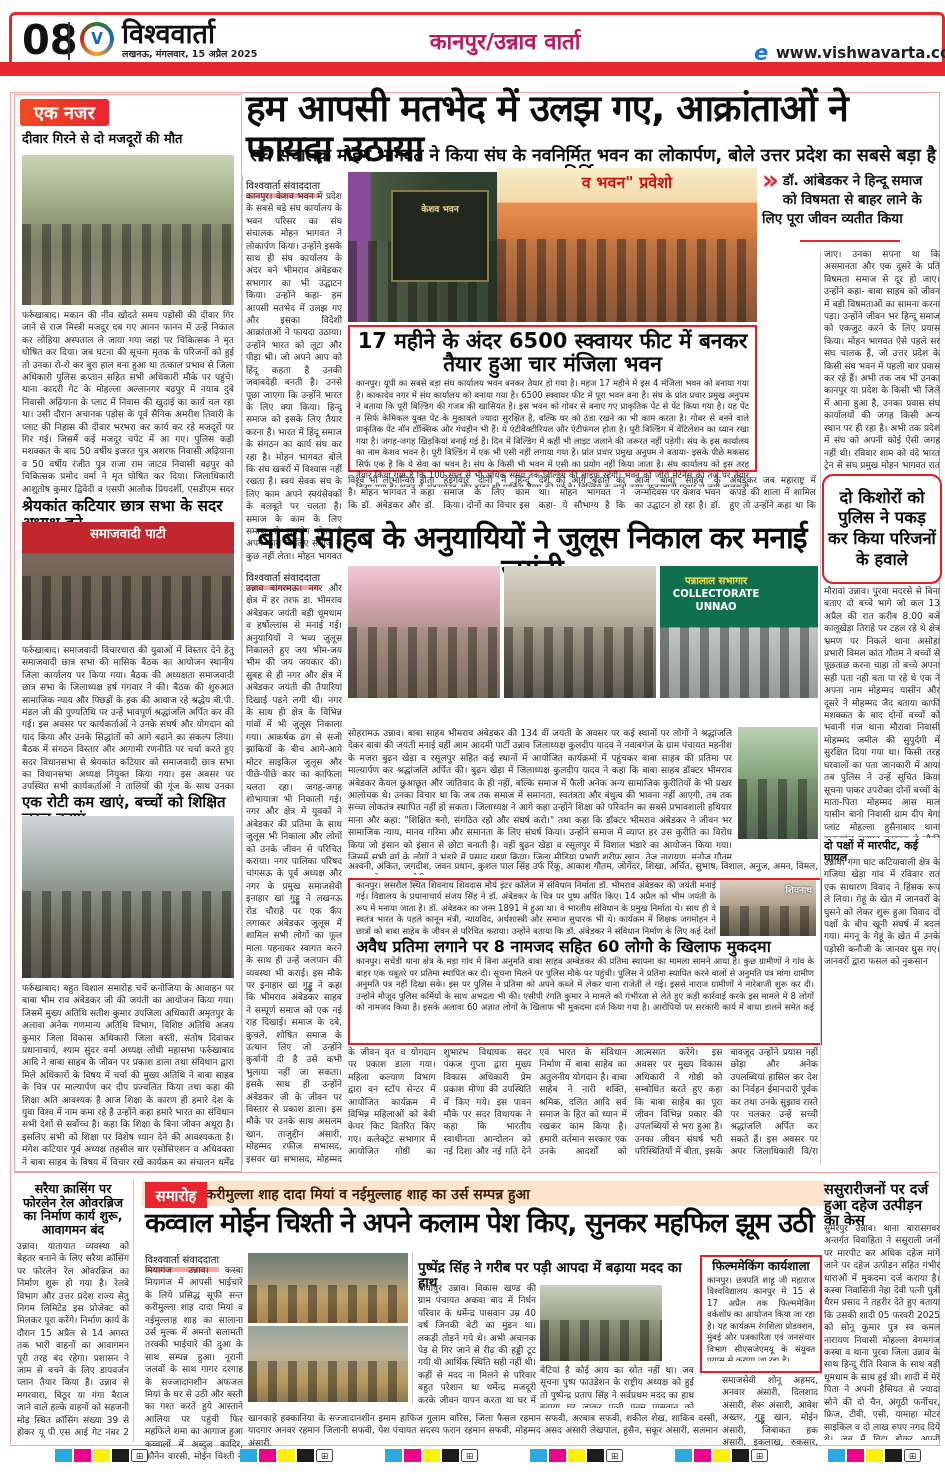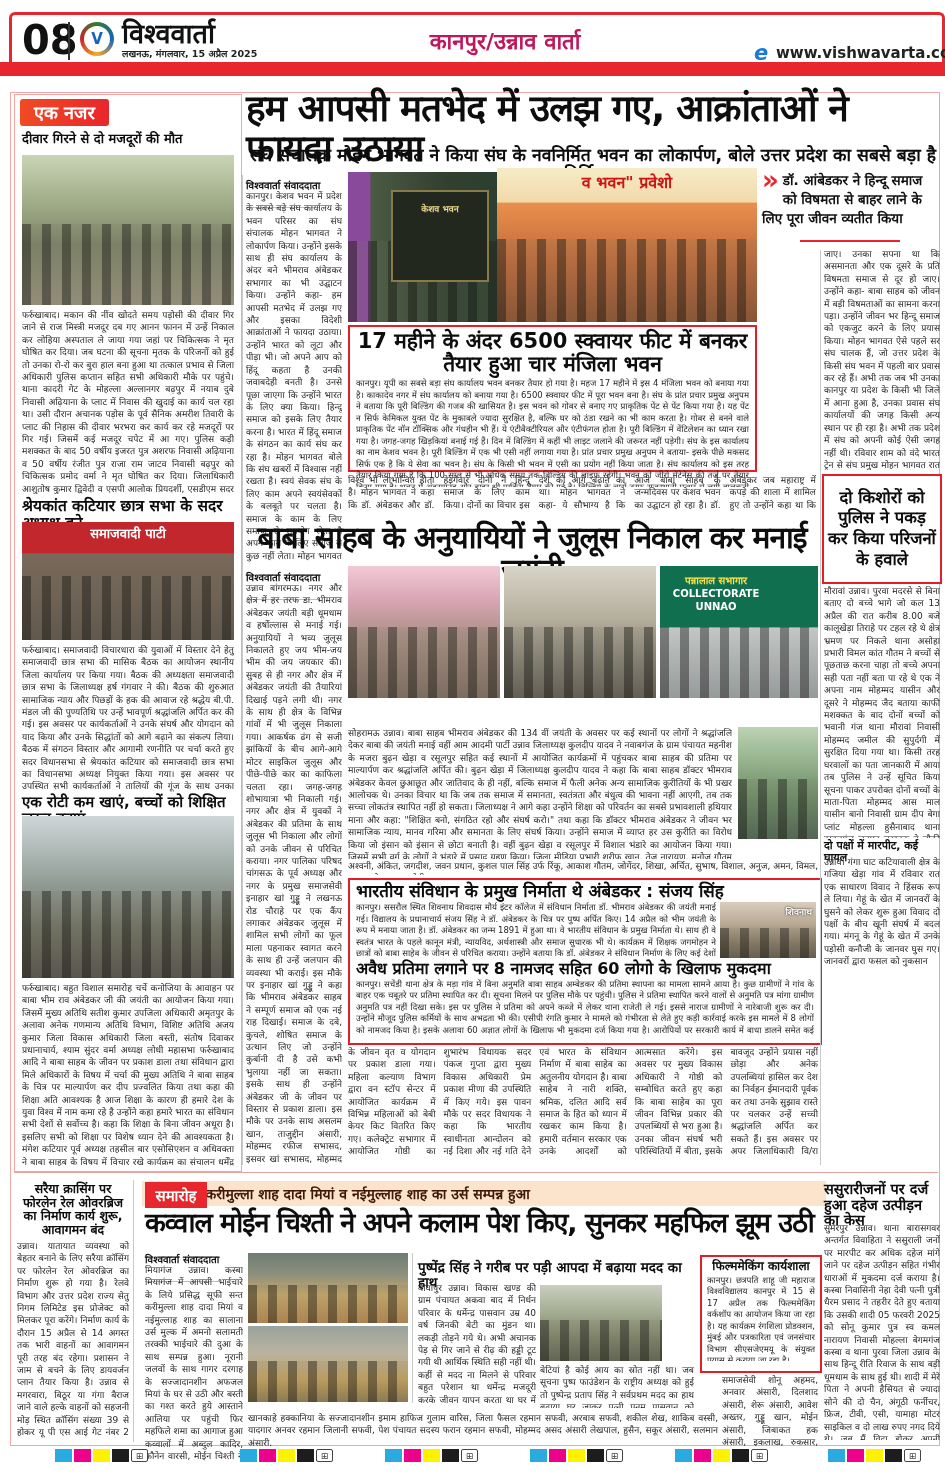--- a/index.html
+++ b/index.html
@@ -1,21 +1,21 @@
 <!DOCTYPE html>
 <html><head>
 <meta charset="utf-8">
 <style>
   html,body{margin:0;padding:0;background:#e9e9e9;}
   #page{position:relative;width:945px;height:1474px;background:#fff;font-family:"DejaVu Sans",sans-serif;color:#1a1a1a;overflow:hidden;}
   .abs{position:absolute;}
   .jtxt{font-size:9px;line-height:1.38;text-align:justify;color:#262626;overflow:hidden;}
   .jtxt-sm{font-size:8.5px;line-height:1.35;text-align:justify;color:#262626;overflow:hidden;}
   .hl{font-weight:bold;color:#0d0d0d;line-height:1.08;}
-  .byline{font-size:10px;font-weight:bold;color:#111;border-bottom:1px solid #fca5a5;display:inline-block;padding-bottom:15px;}
+  .byline{font-size:10px;font-weight:normal;color:#111;border-bottom:5px solid #fca5a5;display:inline-block;padding-bottom:1px;}
   .vrule{position:absolute;width:1px;background:#c9c9c9;}
   .hrule{position:absolute;height:1px;background:#c9c9c9;}
   .redbox{border:2px solid #e31e24;}
   .pinkframe{border:1px solid #f2a7a7;}
   
   #hdr-frame{position:absolute;left:9px;top:12px;width:930px;height:52px;border:3px solid #e8262d;border-bottom:none;border-radius:6px 6px 0 0;}
   #hdr-band{position:absolute;left:0px;top:62px;width:945px;height:14px;background:#e8262d;}
   .pgnum{font-size:40px;font-weight:bold;color:#111;line-height:1;}
   .masthead{font-size:27px;font-weight:bold;color:#111;line-height:1;}
   .dateline{font-size:9.5px;font-weight:bold;color:#222;}
@@ -121,21 +121,21 @@
   </div>
   <div class="abs jtxt" style="left:348px;top:474px;width:468px;height:46px;column-count:5;column-gap:9px;">विश्व भी लाभान्वित होता है। मोहन भागवत ने कहा कि डॉ. अंबेडकर और डॉ. हेडगेवार दोनों ने हिन्दू समाज के लिए काम किया। दोनों का विचार इस देश को आगे बढ़ाने का था। मोहन भागवत ने कहा- ये सौभाग्य है कि आज बाबा साहब के जन्मदिवस पर केशव भवन का उद्घाटन हो रहा है। डॉ. अंबेडकर जब महाराष्ट्र में कपड़े की शाला में शामिल हुए तो उन्होंने कहा था कि कुछ बातों में हमारे और संघ के बीच मतभेद है, फिर भी संघ को अपनत्व के भाव से देखता हूं। सरसंघचालक ने कहा- भीमराव अंबेडकर का भाव था कि हिन्दू समाज को विषमता से बाहर लाने के लिए पूरा जीवन व्यतीत कर दिया</div>
 
   <div class="abs" style="left:762px;top:170px;width:178px;">
     <span class="quote-mark" style="float:left;margin-right:4px;">»</span>
     <span class="quote-text">डॉ. आंबेडकर ने हिन्दू समाज को विषमता से बाहर लाने के लिए पूरा जीवन व्यतीत किया</span>
   </div>
   <div class="abs" style="left:800px;top:240px;width:100px;height:2px;background:#e8262d;"></div>
   <div class="abs jtxt" style="left:824px;top:248px;width:116px;height:222px;">जाए। उनका सपना था कि असमानता और एक दूसरे के प्रति विषमता समाज से दूर हो जाए। उन्होंने कहा- बाबा साहब को जीवन में बड़ी विषमताओं का सामना करना पड़ा। उन्होंने जीवन भर हिन्दू समाज को एकजुट करने के लिए प्रयास किया। मोहन भागवत ऐसे पहले सर संघ चालक हैं, जो उत्तर प्रदेश के किसी संघ भवन में पहली बार प्रवास कर रहे हैं। अभी तक जब भी उनका कानपुर या प्रदेश के किसी भी जिले में आना हुआ है, उनका प्रवास संघ कार्यालयों की जगह किसी अन्य स्थान पर ही रहा है। अभी तक प्रदेश में संघ को अपनी कोई ऐसी जगह नहीं थी। रविवार शाम को वंदे भारत ट्रेन से संघ प्रमुख मोहन भागवत रात करीब साढ़े 8.45 पर पहुंचे। कड़े सुरक्षा घेरे में वे कारवलो नगर स्थित संघ कार्यालय में गए। संघ के पदाधिकारियों ने मोहन भागवत का तिलक लगाकर स्वागत किया। संघ कार्यालय केशव भवन के लोकार्पण के कार्यक्रम में भारी भीड़ देखने को मिली। कार्यक्रम में आने वालों के लिए 2500 कुर्सियों की और जलपान की व्यवस्था थी, लेकिन कार्यक्रम में 5000 से अधिक लोगों के शामिल होने का अनुमान है।</div>
 
-  <div class="abs redbox" style="left:822px;top:474px;width:116px;height:106px;background:#fff;display:flex;align-items:center;">
+  <div class="abs redbox" style="left:822px;top:474px;width:116px;height:106px;background:#fff;display:flex;align-items:center;border-radius:11px;">
     <div class="boxhead" style="padding:4px;font-size:16.5px;width:100%;">दो किशोरों को पुलिस ने पकड़ कर किया परिजनों के हवाले</div>
   </div>
   <div class="abs jtxt" style="left:824px;top:585px;width:116px;height:253px;">मौरावां उन्नाव। पुरवा मदरसे से बिना बताए दो बच्चे भागे जो कल 13 अप्रैल की रात करीब 8.00 बजे कालूखेड़ा तिराहे पर टहल रहे थे क्षेत्र भ्रमण पर निकले थाना असोहा प्रभारी विमल कांत गौतम ने बच्चों से पूछताछ करना चाहा तो बच्चे अपना सही पता नहीं बता पा रहे थे एक ने अपना नाम मोहम्मद यासीन और दूसरे ने मोहम्मद जैद बताया काफी मशक्कत के बाद दोनों बच्चों को भवानी गंज थाना मौरावां निवासी मोहम्मद जमील की सुपुर्दगी में सुरक्षित दिया गया था। किसी तरह घरवालों का पता जानकारी में आया तब पुलिस ने उन्हें सूचित किया सूचना पाकर उपरोक्त दोनों बच्चों के माता-पिता मोहम्मद आस माल यासीन बानो निवासी ग्राम दीप बेगा प्लांट मोहल्ला हुसैनाबाद थाना ठाकुरगंज जनपद लखनऊ ने चौकी प्रभारी कालूखेड़ा को बताया कि यह दोनों बच्चे मेरे हैं बिना बताए पुरवा मदरसे से भाग आए थे बच्चों के माता-पिता सुपुर्दगी में लेकर पुरवा मदरसे चले गए बच्चों को सही सलामत पाकर माता-पिता ने पुलिस को धन्यवाद दिया।</div>
   <div class="abs hl" style="left:824px;top:840px;width:116px;font-size:11px;">दो पक्षों में मारपीट, कई घायल</div>
   <div class="abs jtxt" style="left:824px;top:856px;width:116px;height:310px;">उन्नाव। गंगा घाट कटियावाली क्षेत्र के गजिया खेड़ा गांव में रविवार रात एक साधारण विवाद ने हिंसक रूप ले लिया। गेहूं के खेत में जानवरों के घुसने को लेकर शुरू हुआ विवाद दो पक्षों के बीच खूनी संघर्ष में बदल गया। मंगनू के गेहूं के खेत में उनके पड़ोसी कनौजी के जानवर घुस गए। जानवरों द्वारा फसल को नुकसान</div>
 
   <div class="abs hl" style="left:246px;top:522px;width:572px;font-size:30px;text-align:center;letter-spacing:-1px;">बाबा साहब के अनुयायियों ने जुलूस निकाल कर मनाई जयंती</div>
   <div class="abs" style="left:246px;top:566px;"><span class="byline">विश्ववार्ता संवाददाता</span></div>
   <div class="abs jtxt" style="left:246px;top:582px;width:96px;height:584px;">उन्नाव बांगरमऊ। नगर और क्षेत्र में हर तरफ डा. भीमराव अंबेडकर जयंती बड़ी धूमधाम व हर्षोल्लास से मनाई गई। अनुयायियों ने भव्य जुलूस निकालते हुए जय भीम-जय भीम की जय जयकार की। सुबह से ही नगर और क्षेत्र में अंबेडकर जयंती की तैयारियां दिखाई पड़ने लगी थी। नगर के साथ ही क्षेत्र के विभिन्न गांवों में भी जुलूस निकाला गया। आकर्षक ढंग से सजी झांकियों के बीच आगे-आगे मोटर साइकिल जुलूस और पीछे-पीछे कार का काफिला चलता रहा। जगह-जगह शोभायात्रा भी निकाली गई। नगर और क्षेत्र में युवकों ने अंबेडकर की प्रतिमा के साथ जुलूस भी निकाला और लोगों को उनके जीवन से परिचित कराया। नगर पालिका परिषद चांगसऊ के पूर्व अध्यक्ष और नगर के प्रमुख समाजसेवी इनाहार खां गुड्डू ने लखनऊ रोड चौराहे पर एक कैंप लगाकर अंबेडकर जुलूस में शामिल सभी लोगों का फूल माला पहनाकर स्वागत करने के साथ ही उन्हें जलपान की व्यवस्था भी कराई। इस मौके पर इनाहार खां गुड्डू ने कहा कि भीमराव अंबेडकर साहब ने सम्पूर्ण समाज को एक नई राह दिखाई। समाज के दबे, कुचले, शोषित समाज के उत्थान लिए जो उन्होंने कुर्बानी दी है उसे कभी भुलाया नहीं जा सकता। इसके साथ ही उन्होंने अंबेडकर जी के जीवन पर विस्तार से प्रकाश डाला। इस मौके पर उनके साथ असलम खान, ताजुद्दीन अंसारी, मोहम्मद रफीज सभासद, इसवर खां सभासद, मोहम्मद आफताक सभासद, शानू खां, मोहम्मद खालिद, मौलाना मासूम अली, हाफिज इस्लाम, मौलाना मोहम्मद वारिस, के अलावा अंबेडकर जुलूस में प्रमुख रूप से सुनील गौतम, सभासद, राहुल शुक्ला सभासद, करण कुमार, दिनेश कुमार, डॉक्टर हरिपाल, डॉक्टर पंकज गौतम, डॉ अंकित गौतम, शिवराज गौतम, मंगल चौध, सोहन, विनोद, राजा, अतुल, देवेश, रोहित, आकाश सहित हजारों की संख्या में लोग उपस्थित रहे। जुलूस के दौरान पुलिस प्रशासन भी भारी संख्या में मौजूद रहा। वहीं दूसरी ओर भरतरल, बाबा साहेब डाक्टर भीमराव रामजी अंबेडकर की 134 वीं जयंती को जिले भर में राजकीय सम्मान के साथ धूमधाम से मनाया गया। कलेक्ट्रेट, विकास</div>
 
@@ -147,21 +147,20 @@
       <span style="display:block;color:#fff;">COLLECTORATE</span>
       <span style="display:block;color:#fff;">UNNAO</span>
     </span>
   </div>
 
   <div class="abs jtxt" style="left:348px;top:727px;width:384px;height:132px;">सोहरामऊ उन्नाव। बाबा साहब भीमराव अंबेडकर की 134 वीं जयंती के अवसर पर कई स्थानों पर लोगों ने श्रद्धांजलि देकर बाबा की जयंती मनाई वहीं आम आदमी पार्टी उन्नाव जिलाध्यक्ष कुलदीप यादव ने नवाबगंज के ग्राम पंचायत महनीश के मजरा बुढ़न खेड़ा व रसूलपुर सहित कई स्थानों में आयोजित कार्यक्रमों में पहुंचकर बाबा साहब की प्रतिमा पर माल्यार्पण कर श्रद्धांजलि अर्पित की। बुढ़न खेड़ा में जिलाध्यक्ष कुलदीप यादव ने कहा कि बाबा साहब डॉक्टर भीमराव अंबेडकर केवल छुआछूत और जातिवाद के ही नहीं, बल्कि समाज में फैली अनेक अन्य सामाजिक कुरीतियों के भी प्रखर आलोचक थे। उनका विचार था कि जब तक समाज में समानता, स्वतंत्रता और बंधुत्व की भावना नहीं आएगी, तब तक सच्चा लोकतंत्र स्थापित नहीं हो सकता। जिलाध्यक्ष ने आगे कहा उन्होंने शिक्षा को परिवर्तन का सबसे प्रभावशाली हथियार माना और कहा: "शिक्षित बनो, संगठित रहो और संघर्ष करो।" तथा कहा कि डॉक्टर भीमराव अंबेडकर ने जीवन भर सामाजिक न्याय, मानव गरिमा और समानता के लिए संघर्ष किया। उन्होंने समाज में व्याप्त हर उस कुरीति का विरोध किया जो इंसान को इंसान से छोटा बनाती है। वहीं बुढ़न खेड़ा व रसूलपुर में विशाल भंडारे का आयोजन किया गया। जिसमें सभी वर्ग के लोगों ने भंडारे में प्रसाद ग्रहण किया। जिला मीडिया प्रभारी शरीफ खान, तेज नारायण, मनोज गौतम राज गौतम, रोहित गौतम, सोनू गौतम, धनीराम, मिलीश राजा, जिला पंचायत सदस्य सुनील रावत, रामरतन, छोटेलाल, कन्हई लाल, रामेश्वर, मुकेश राज, शिवम,</div>
   <div class="ph ph-statue" style="left:738px;top:727px;width:80px;height:112px;"></div>
   <div class="abs jtxt" style="left:348px;top:860px;width:470px;height:15px;">अश्वनी, अंकित, जगदीश, जवन प्रधान, कुशल पाल सिंह उर्फ रिंकू, आकाश गौतम, जोगेंदर, शिखा, अर्चित, सुभाष, विशाल, अनुज, अमन, विमल, बबलू, नरेश, समाजसेवी</div>
 
   <div class="abs redbox" style="left:348px;top:878px;width:470px;height:163px;background:#fff;">
-    <div class="hl" style="font-size:17px;padding:2px 6px;">भारतीय संविधान के प्रमुख निर्माता थे अंबेडकर : संजय सिंह</div>
     <div style="position:relative;">
       <div class="ph ph-college" style="right:4px;top:0px;left:auto;width:96px;height:56px;">
         <span class="corner-lbl">शिवनाथ</span>
       </div>
       <div class="jtxt-sm" style="margin:0 104px 0 6px;height:56px;">कानपुर। ससरौल स्थित शिवनाथ शिवदास मौर्य इंटर कॉलेज में संविधान निर्माता डॉ. भीमराव अंबेडकर की जयंती मनाई गई। विद्यालय के प्रधानाचार्य संजय सिंह ने डॉ. अंबेडकर के चित्र पर पुष्प अर्पित किए। 14 अप्रैल को भीम जयंती के रूप में मनाया जाता है। डॉ. अंबेडकर का जन्म 1891 में हुआ था। वे भारतीय संविधान के प्रमुख निर्माता थे। साथ ही वे स्वतंत्र भारत के पहले कानून मंत्री, न्यायविद, अर्थशास्त्री और समाज सुधारक भी थे। कार्यक्रम में शिक्षक जगमोहन ने छात्रों को बाबा साहेब के जीवन से परिचित कराया। उन्होंने बताया कि डॉ. अंबेडकर ने संविधान निर्माण के लिए कई देशों के संविधान का अध्ययन किया। उन्होंने शिक्षा के क्षेत्र में महत्वपूर्ण योगदान दिया और दलितों को समानता दिलाने के लिए संघर्ष किया। प्रधानाचार्य संजय सिंह ने कहा कि बाबा साहेब के विचार आज भी लोगों को जीवन में आगे बढ़ने की प्रेरणा देते हैं। कार्यक्रम में गुलाब पाल, विभु सिंह, धीरेंद्र सिंह, जय सिंह, जगपाल मौर्य, रानू कुशवाहा सहित अनेक छात्र-छात्राएं उपस्थित रहे।</div>
     </div>
     <div class="hl" style="font-size:16px;padding:2px 6px 1px;">अवैध प्रतिमा लगाने पर 8 नामजद सहित 60 लोगो के खिलाफ मुकदमा</div>
     <div class="jtxt-sm" style="padding:0 6px;height:56px;">कानपुर। सचेंडी थाना क्षेत्र के मड़ा गांव में बिना अनुमति बाबा साहब अम्बेडकर की प्रतिमा स्थापना का मामला सामने आया है। कुछ ग्रामीणों ने गांव के बाहर एक चबूतरे पर प्रतिमा स्थापित कर दी। सूचना मिलने पर पुलिस मौके पर पहुंची। पुलिस ने प्रतिमा स्थापित करने वालों से अनुमति पत्र मांगा ग्रामीण अनुमति पत्र नहीं दिखा सके। इस पर पुलिस ने प्रतिमा को अपने कब्जे में लेकर थाना राजेती ले गई। इससे नाराज ग्रामीणों ने नारेबाजी शुरू कर दी। उन्होंने मौजूद पुलिस कर्मियों के साथ अभद्रता भी की। एसीपी रंगति कुमार ने मामले को गंभीरता से लेते हुए कड़ी कार्रवाई करके इस मामले में 8 लोगों को नामजद किया है। इसके अलावा 60 अज्ञात लोगों के खिलाफ भी मुकदमा दर्ज किया गया है। आरोपियों पर सरकारी कार्य में बाधा डालने समेत कई गंभीर धाराएं लगाई गई हैं।</div>
   </div>
 

